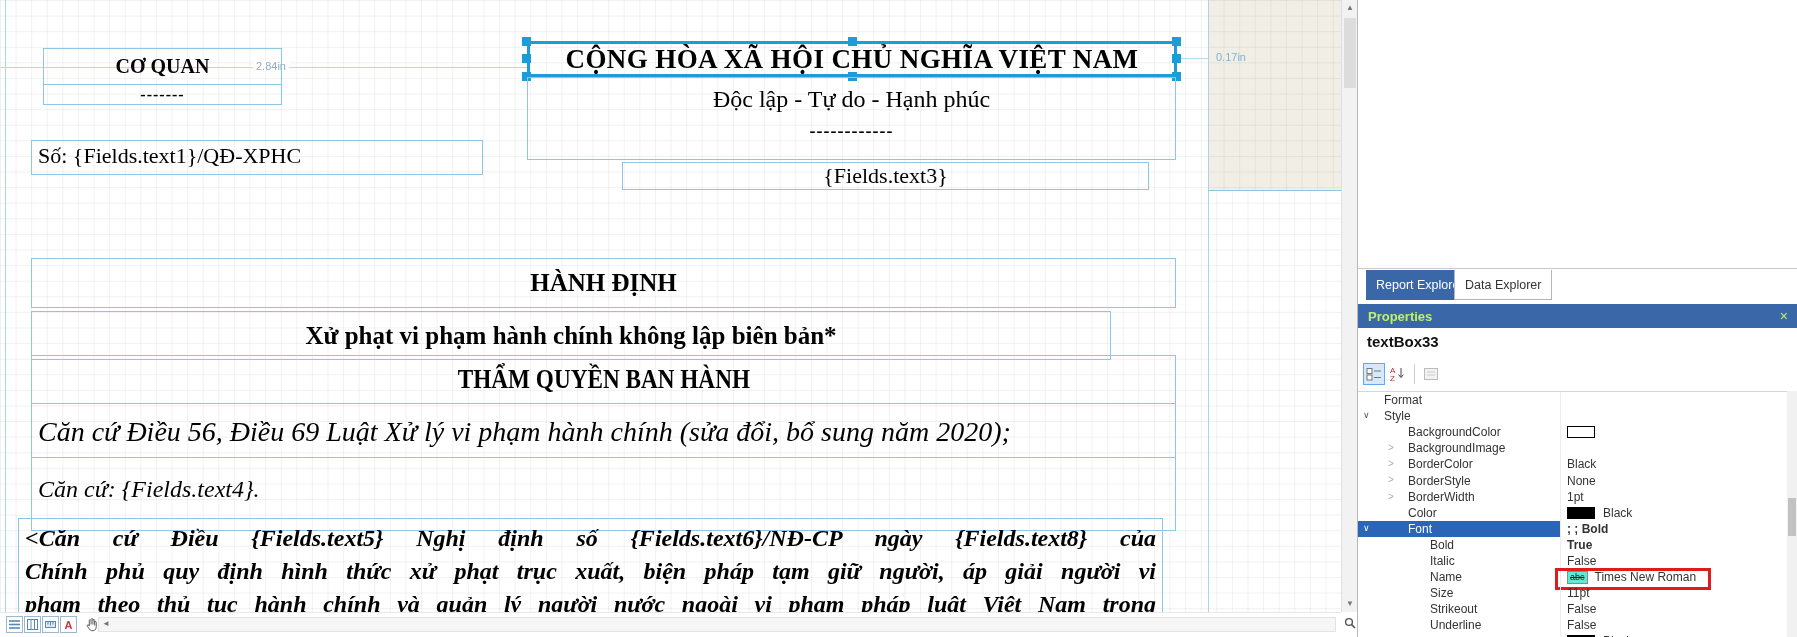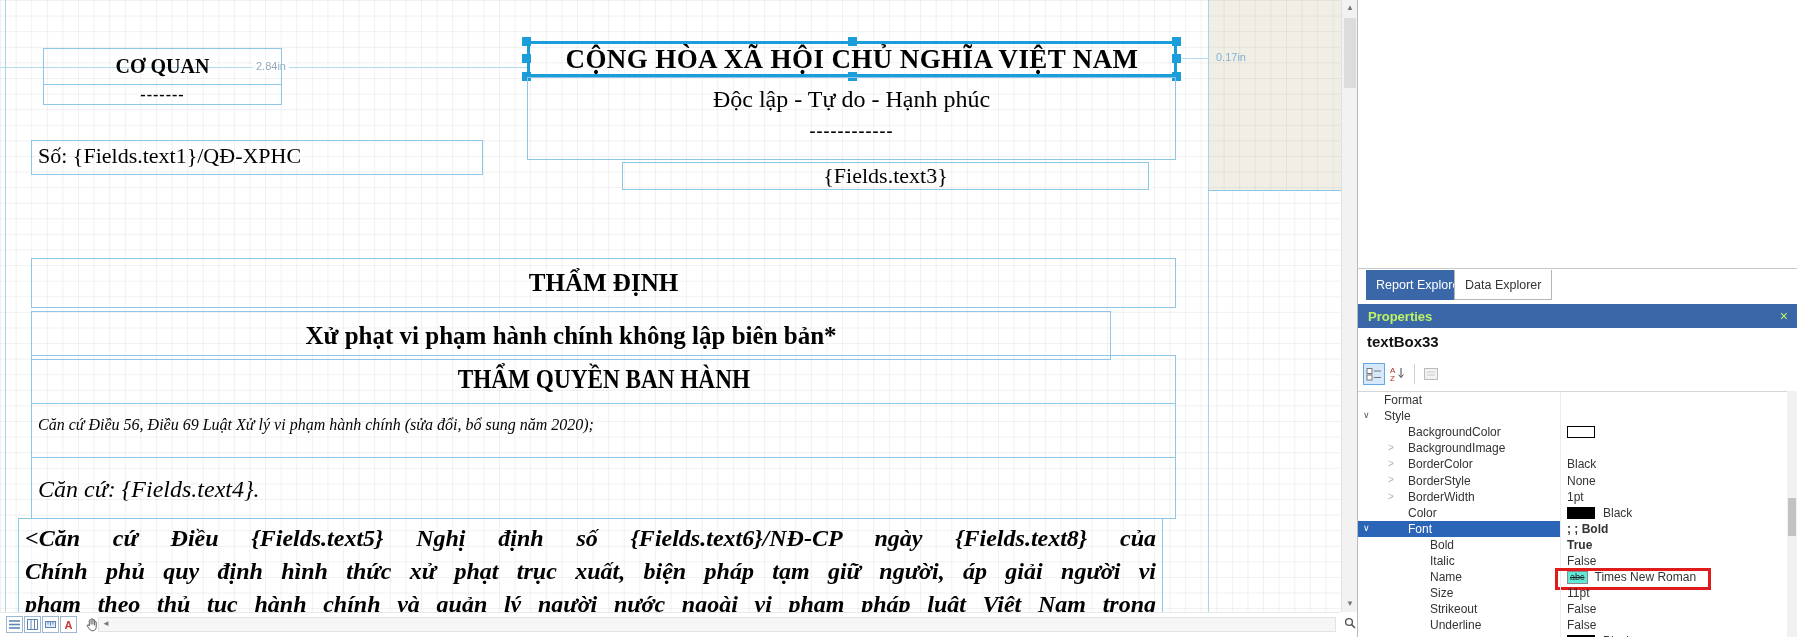--- a/index.html
+++ b/index.html
@@ -118,32 +118,32 @@
       <div class="serif" style="text-align:center;font-weight:normal;font-size:24px;padding-top:8px;">Độc lập - Tự do - Hạnh phúc</div>
       <div class="serif" style="text-align:center;font-weight:bold;font-size:18px;padding-top:8px;letter-spacing:1px;">------------</div>
     </div>
 
     <div class="tbox cc" style="left:622px;top:162px;width:527px;height:28px;">
       <span class="serif" style="font-size:22px;">{Fields.text3}</span>
     </div>
     <div class="mline" style="left:1208px;top:190px;width:133px;background:#8ec6e6;"></div>
 
     <div class="tbox cc" style="left:31px;top:258px;width:1145px;height:50px;">
-      <span class="serif" style="font-weight:bold;font-size:25px;">THẨM ĐỊNH</span>
+      <span class="serif" style="font-weight:bold;font-size:25px;">HÀNH ĐỊNH</span>
     </div>
     <div class="tbox cc" style="left:31px;top:311px;width:1080px;height:49px;">
       <span class="serif" style="font-weight:bold;font-size:25px;">Xử phạt vi phạm hành chính không lập biên bản*</span>
     </div>
     <div class="tbox cc" style="left:31px;top:355px;width:1145px;height:49px;">
       <span class="serif" style="font-weight:bold;font-size:27px;transform:scaleX(.86);">THẨM QUYỀN BAN HÀNH</span>
     </div>
     <div class="tbox" style="left:31px;top:403px;width:1145px;height:55px;">
-      <div class="serif" style="font-style:italic;font-size:16px;padding:12px 0 0 6px;">Căn cứ Điều 56, Điều 69 Luật Xử lý vi phạm hành chính (sửa đổi, bổ sung năm 2020);</div>
-    </div>
-    <div class="tbox" style="left:31px;top:457px;width:1145px;height:62px;">
+      <div class="serif" style="font-style:italic;font-size:28px;padding:12px 0 0 6px;">Căn cứ Điều 56, Điều 69 Luật Xử lý vi phạm hành chính (sửa đổi, bổ sung năm 2020);</div>
+    </div>
+    <div class="tbox" style="left:31px;top:457px;width:1145px;height:74px;">
       <div class="serif" style="font-style:italic;font-size:24px;padding:18px 0 0 6px;">Căn cứ: {Fields.text4}.</div>
     </div>
     <div class="tbox" style="left:18px;top:518px;width:1145px;height:97px;font-weight:bold;">
       <div class="serif" style="font-style:italic;font-size:24px;padding:3px 6px 0 6px;">
         <div class="para-line">&lt;Căn cứ Điều {Fields.text5} Nghị định số {Fields.text6}/NĐ-CP ngày {Fields.text8} của</div>
         <div class="para-line">Chính phủ quy định hình thức xử phạt trục xuất, biện pháp tạm giữ người, áp giải người vi</div>
         <div class="para-line">phạm theo thủ tục hành chính và quản lý người nước ngoài vi phạm pháp luật Việt Nam trong</div>
       </div>
     </div>
 

